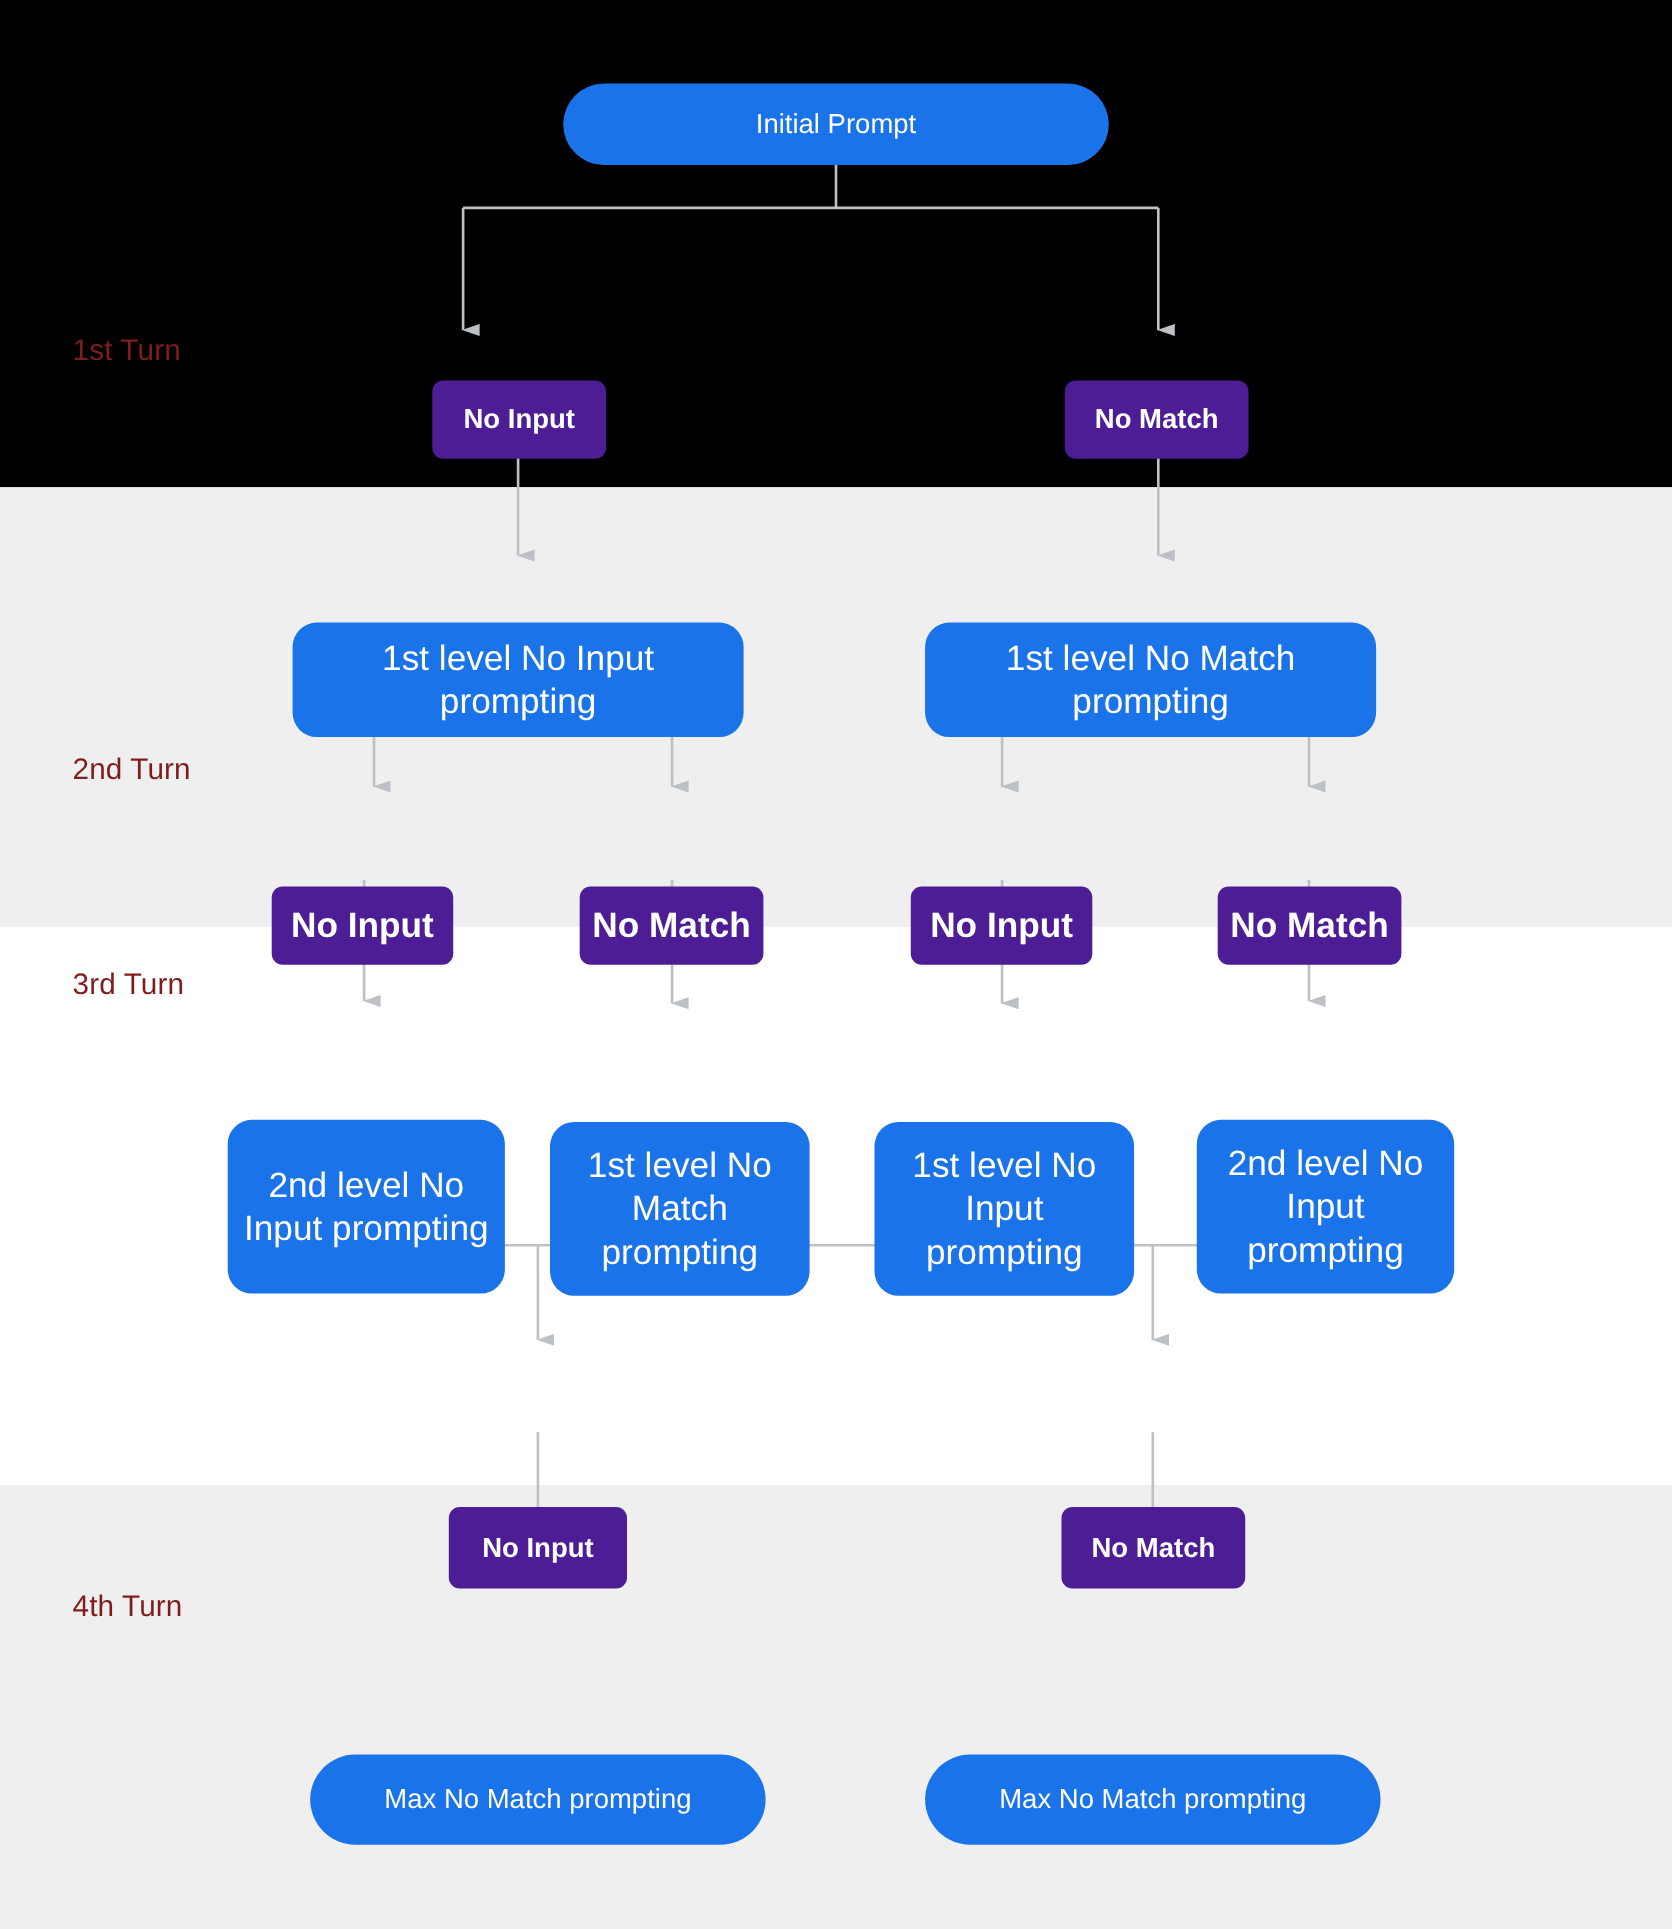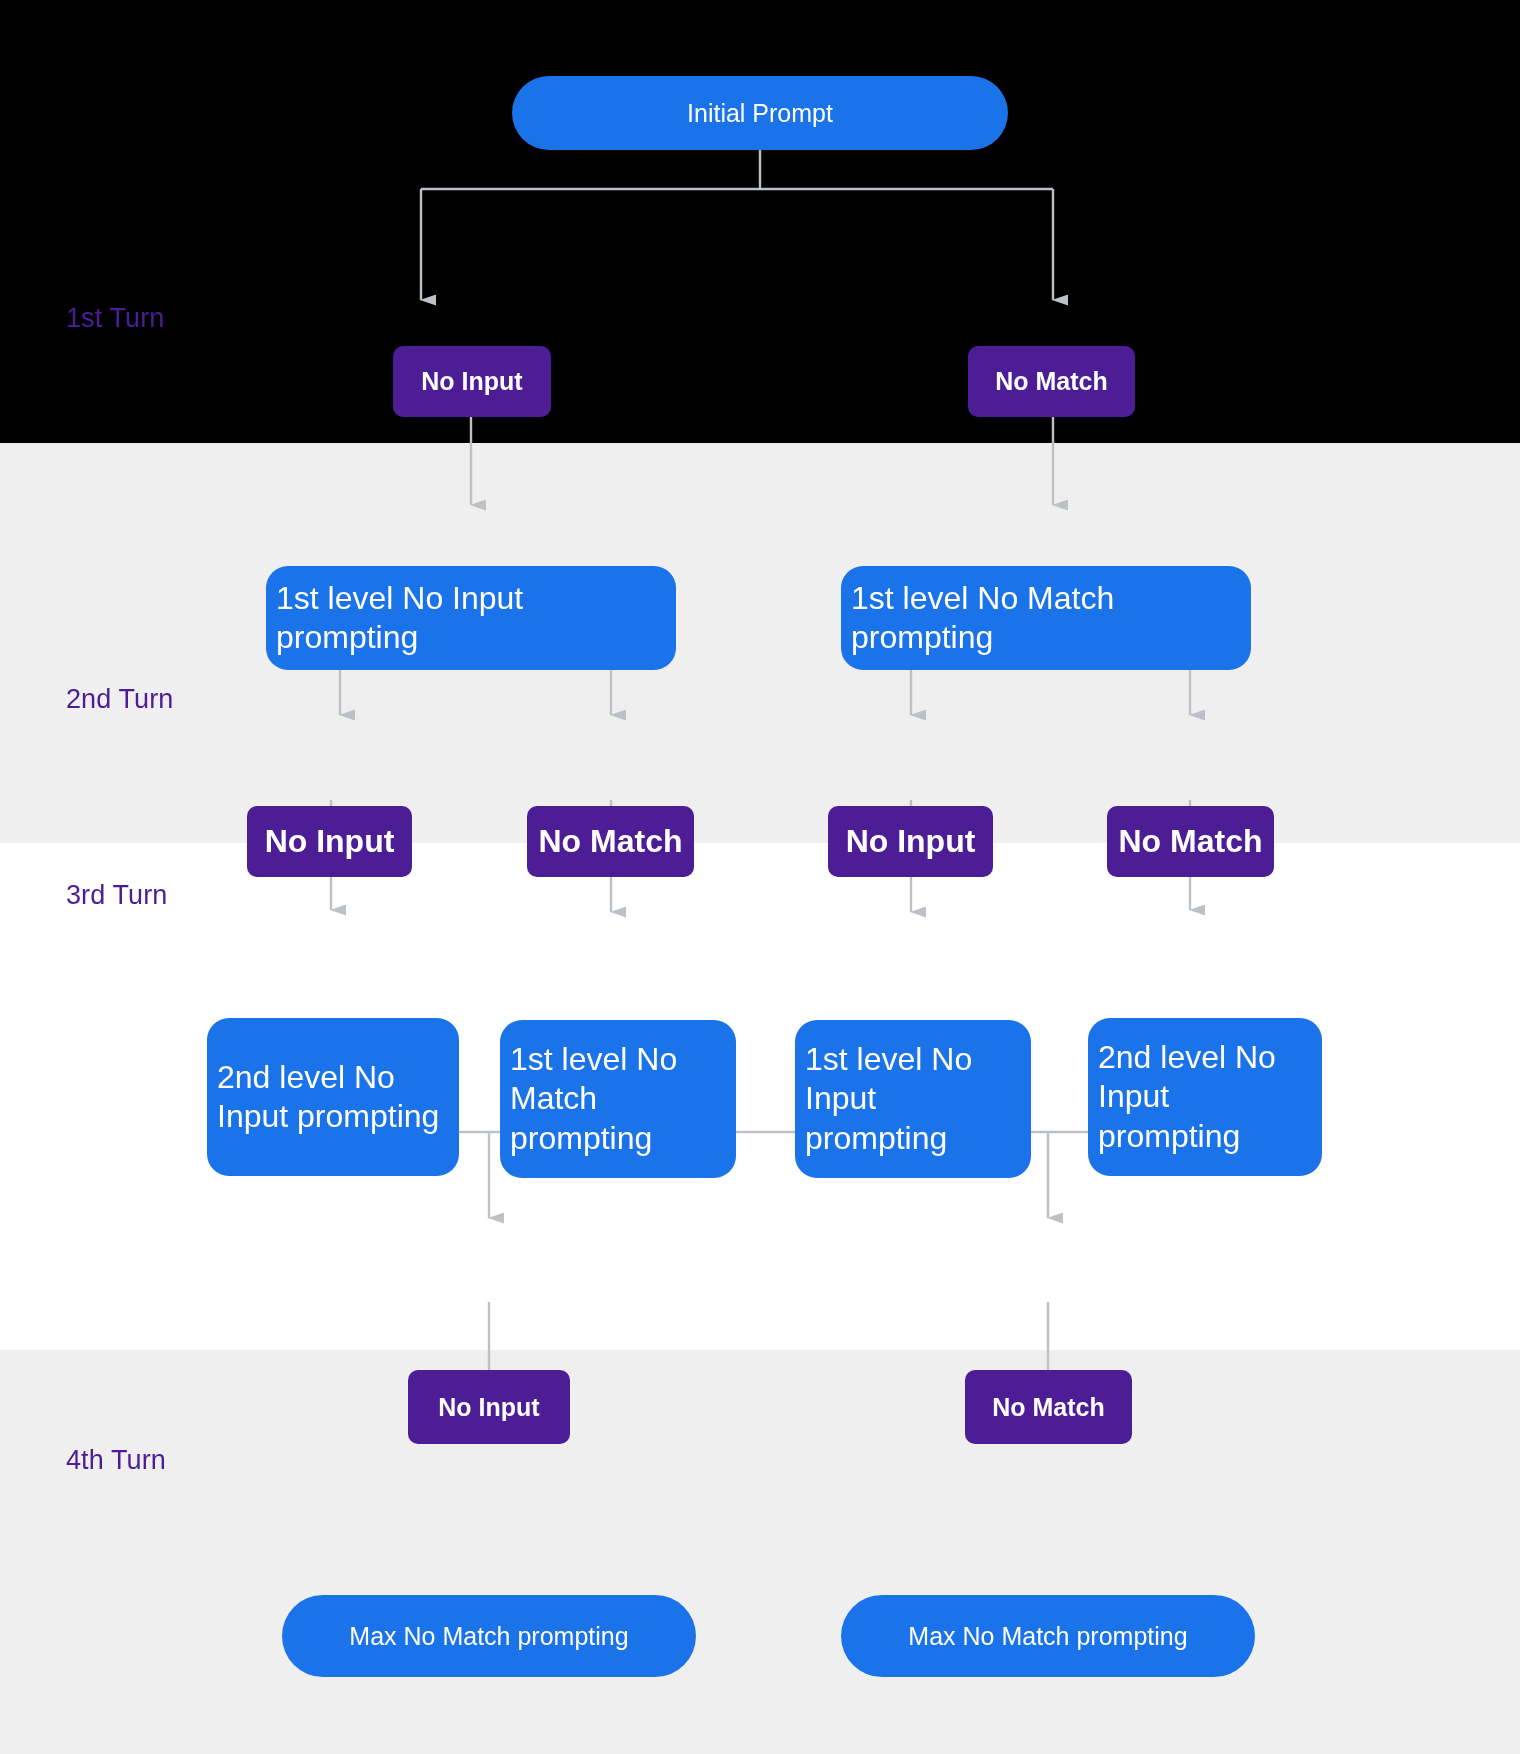--- a/index.html
+++ b/index.html
@@ -20,28 +20,29 @@
   #band-4{top:1350px;height:404px;background:#efefef;}
 
   
   #wires{position:absolute;left:0;top:0;width:1520px;height:1754px;pointer-events:none;}
 
   
   .turn-label{
     position:absolute;
     font-size:27px;
     letter-spacing:.1px;
-    color:#4c1d95;
+    color:#7f1d1d;
     white-space:nowrap;
   }
 
   
   .node{
     position:absolute;
     display:flex;align-items:center;justify-content:center;
+    text-align:center;
     color:#ffffff;
     line-height:1.22;
     box-sizing:border-box;
     padding:4px 10px;
   }
   .node.blue{background:#1a73e8;}
   .node.green{background:#4c1d95;font-weight:bold;}
   .r-pill{border-radius:45px;}
   .r-lg{border-radius:22px;}
   .r-md{border-radius:10px;}

